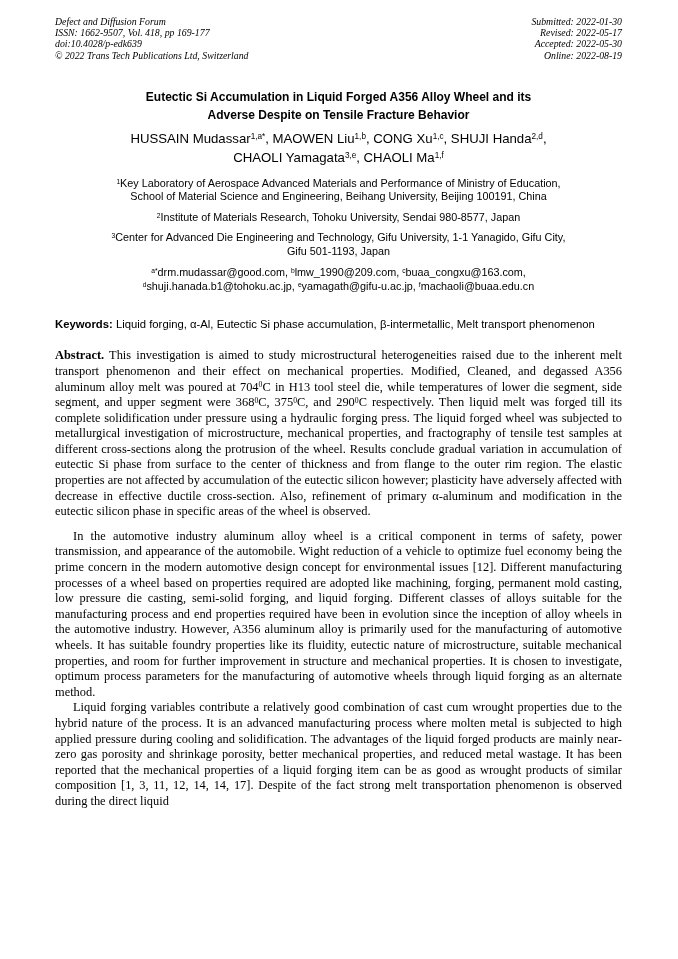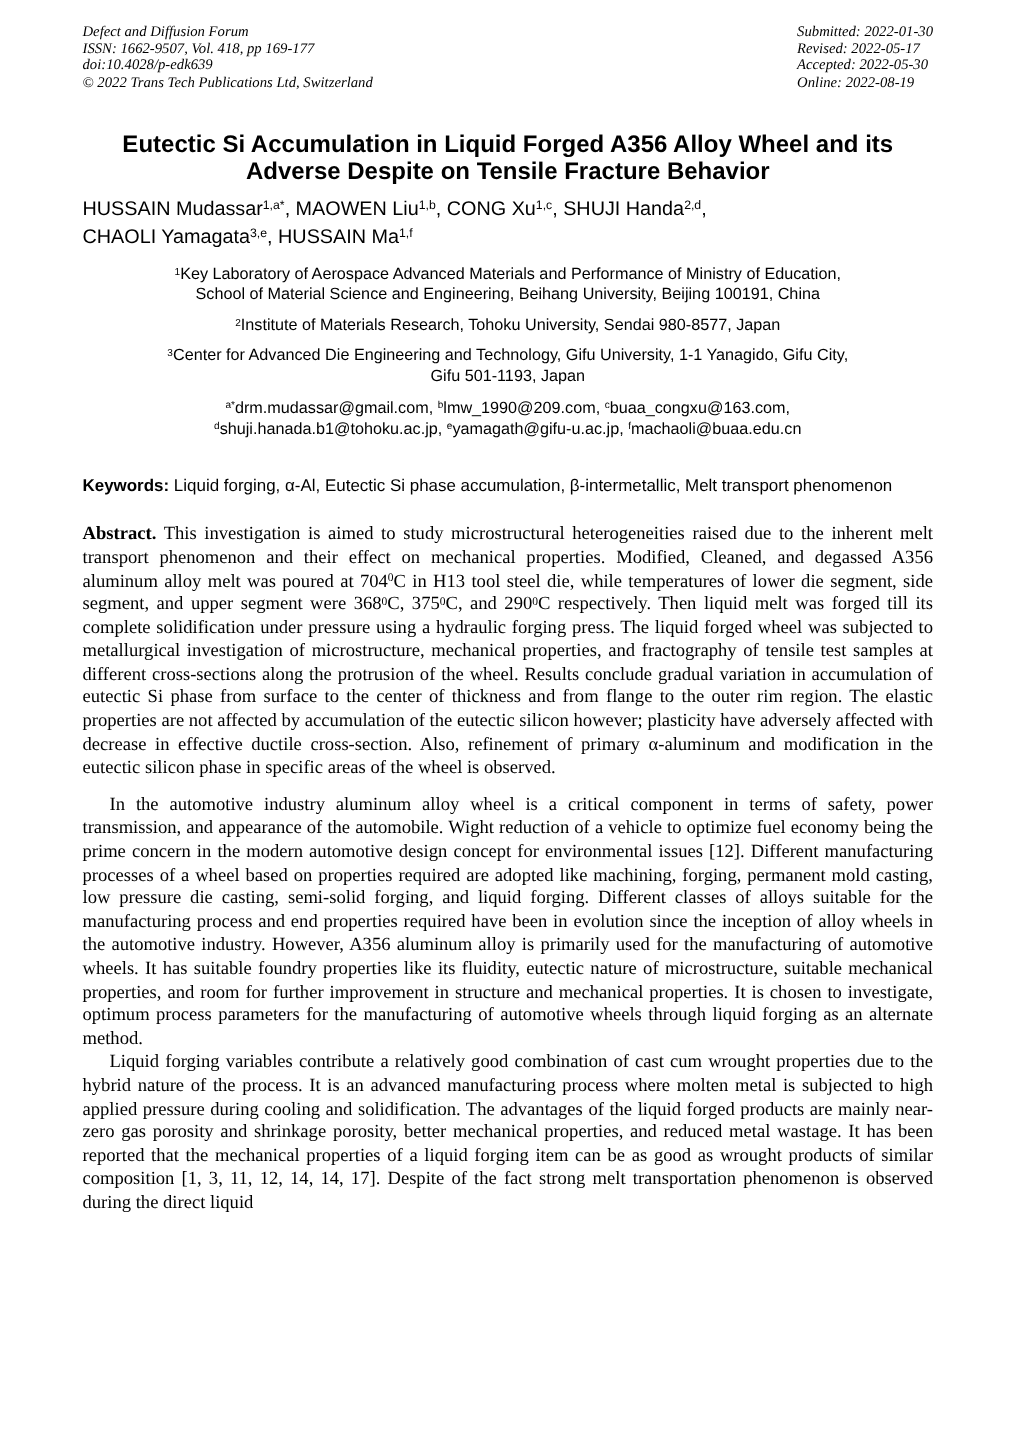--- a/index.html
+++ b/index.html
@@ -9,28 +9,28 @@
     width:678px; height:959px; background:#ffffff; color:#000000;
     padding:16px 56px 4px 55px;
     font-family:"Liberation Serif", serif;
     position:relative; overflow:hidden;
   }
   .docmeta {
     display:flex; justify-content:space-between;
     font-style:italic; font-size:9.8px; line-height:11.2px;
     font-family:"Liberation Serif", serif;
   }
-  .meta-right { }
+  .meta-right { text-align:right; }
   .title {
     font-family:"Liberation Sans", sans-serif; font-weight:bold;
-    font-size:16px; line-height:18px; text-align:center; margin-top:27px;
+    font-size:12px; line-height:18px; text-align:center; margin-top:27px;
   }
   .authors {
     font-family:"Liberation Sans", sans-serif;
-    font-size:13.2px; line-height:19px; margin-top:5px;
+    font-size:13.2px; line-height:19px; text-align:center; margin-top:5px;
   }
   .affil, .emails {
     font-family:"Liberation Sans", sans-serif;
     font-size:10.8px; line-height:13.5px; text-align:center;
   }
   .affil-1 { margin-top:10px; }
   .affil-2 { margin-top:7px; }
   .affil-3 { margin-top:7px; }
   .emails  { margin-top:8px; }
   .keywords {
@@ -66,27 +66,27 @@
     <div class="meta-right">
       <div>Submitted: 2022-01-30</div>
       <div>Revised: 2022-05-17</div>
       <div>Accepted: 2022-05-30</div>
       <div>Online: 2022-08-19</div>
     </div>
   </div>
 
   <h1 class="title"><span>Eutectic Si Accumulation in Liquid Forged A356 Alloy Wheel and its</span><br><span>Adverse Despite on Tensile Fracture Behavior</span></h1>
 
-  <div class="authors"><span>HUSSAIN Mudassar</span><sup>1,a*</sup><span>, MAOWEN Liu</span><sup>1,b</sup><span>, CONG Xu</span><sup>1,c</sup><span>, SHUJI Handa</span><sup>2,d</sup><span>,</span><br><span>CHAOLI Yamagata</span><sup>3,e</sup><span>, HUSSAIN Ma</span><sup>1,f</sup></div>
+  <div class="authors"><span>HUSSAIN Mudassar</span><sup>1,a*</sup><span>, MAOWEN Liu</span><sup>1,b</sup><span>, CONG Xu</span><sup>1,c</sup><span>, SHUJI Handa</span><sup>2,d</sup><span>,</span><br><span>CHAOLI Yamagata</span><sup>3,e</sup><span>, CHAOLI Ma</span><sup>1,f</sup></div>
 
   <div class="affil affil-1"><sup>1</sup><span>Key Laboratory of Aerospace Advanced Materials and Performance of Ministry of Education,</span><br><span>School of Material Science and Engineering, Beihang University, Beijing 100191, China</span></div>
   <div class="affil affil-2"><sup>2</sup><span>Institute of Materials Research, Tohoku University, Sendai 980-8577, Japan</span></div>
   <div class="affil affil-3"><sup>3</sup><span>Center for Advanced Die Engineering and Technology, Gifu University, 1-1 Yanagido, Gifu City,</span><br><span>Gifu 501-1193, Japan</span></div>
 
-  <div class="emails"><sup>a*</sup><span>drm.mudassar@gmail.com, </span><sup>b</sup><span>lmw_1990@209.com, </span><sup>c</sup><span>buaa_congxu@163.com,</span><br><sup>d</sup><span>shuji.hanada.b1@tohoku.ac.jp, </span><sup>e</sup><span>yamagath@gifu-u.ac.jp, </span><sup>f</sup><span>machaoli@buaa.edu.cn</span></div>
+  <div class="emails"><sup>a*</sup><span>drm.mudassar@good.com, </span><sup>b</sup><span>lmw_1990@209.com, </span><sup>c</sup><span>buaa_congxu@163.com,</span><br><sup>d</sup><span>shuji.hanada.b1@tohoku.ac.jp, </span><sup>e</sup><span>yamagath@gifu-u.ac.jp, </span><sup>f</sup><span>machaoli@buaa.edu.cn</span></div>
 
   <div class="keywords"><span class="b">Keywords:</span><span> Liquid forging, α-Al, Eutectic Si phase accumulation, β-intermetallic, Melt transport phenomenon</span></div>
 
   <p class="abstract"><span class="b">Abstract.</span><span> This investigation is aimed to study microstructural heterogeneities raised due to the inherent melt transport phenomenon and their effect on mechanical properties. Modified, Cleaned, and degassed A356 aluminum alloy melt was poured at 704</span><sup>0</sup><span>C in H13 tool steel die, while temperatures of lower die segment, side segment, and upper segment were 368</span><sup>0</sup><span>C, 375</span><sup>0</sup><span>C, and 290</span><sup>0</sup><span>C respectively. Then liquid melt was forged till its complete solidification under pressure using a hydraulic forging press. The liquid forged wheel was subjected to metallurgical investigation of microstructure, mechanical properties, and fractography of tensile test samples at different cross-sections along the protrusion of the wheel. Results conclude gradual variation in accumulation of eutectic Si phase from surface to the center of thickness and from flange to the outer rim region. The elastic properties are not affected by accumulation of the eutectic silicon however; plasticity have adversely affected with decrease in effective ductile cross-section. Also, refinement of primary α-aluminum and modification in the eutectic silicon phase in specific areas of the wheel is observed.</span></p>
 
 
   <p class="bodypara first">In the automotive industry aluminum alloy wheel is a critical component in terms of safety, power transmission, and appearance of the automobile. Wight reduction of a vehicle to optimize fuel economy being the prime concern in the modern automotive design concept for environmental issues [12]. Different manufacturing processes of a wheel based on properties required are adopted like machining, forging, permanent mold casting, low pressure die casting, semi-solid forging, and liquid forging. Different classes of alloys suitable for the manufacturing process and end properties required have been in evolution since the inception of alloy wheels in the automotive industry. However, A356 aluminum alloy is primarily used for the manufacturing of automotive wheels. It has suitable foundry properties like its fluidity, eutectic nature of microstructure, suitable mechanical properties, and room for further improvement in structure and mechanical properties. It is chosen to investigate, optimum process parameters for the manufacturing of automotive wheels through liquid forging as an alternate method.</p>
   <p class="bodypara">Liquid forging variables contribute a relatively good combination of cast cum wrought properties due to the hybrid nature of the process. It is an advanced manufacturing process where molten metal is subjected to high applied pressure during cooling and solidification. The advantages of the liquid forged products are mainly near-zero gas porosity and shrinkage porosity, better mechanical properties, and reduced metal wastage. It has been reported that the mechanical properties of a liquid forging item can be as good as wrought products of similar composition [1, 3, 11, 12, 14, 14, 17]. Despite of the fact strong melt transportation phenomenon is observed during the direct liquid</p>
 
 </div>

